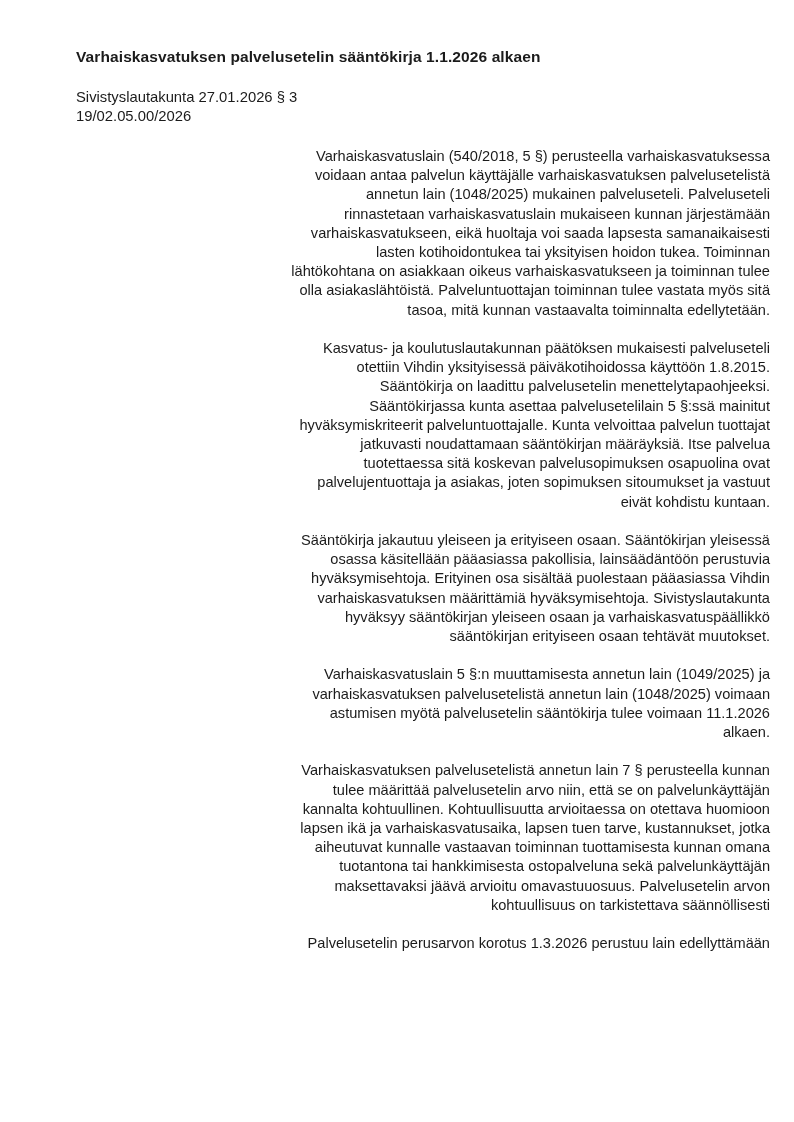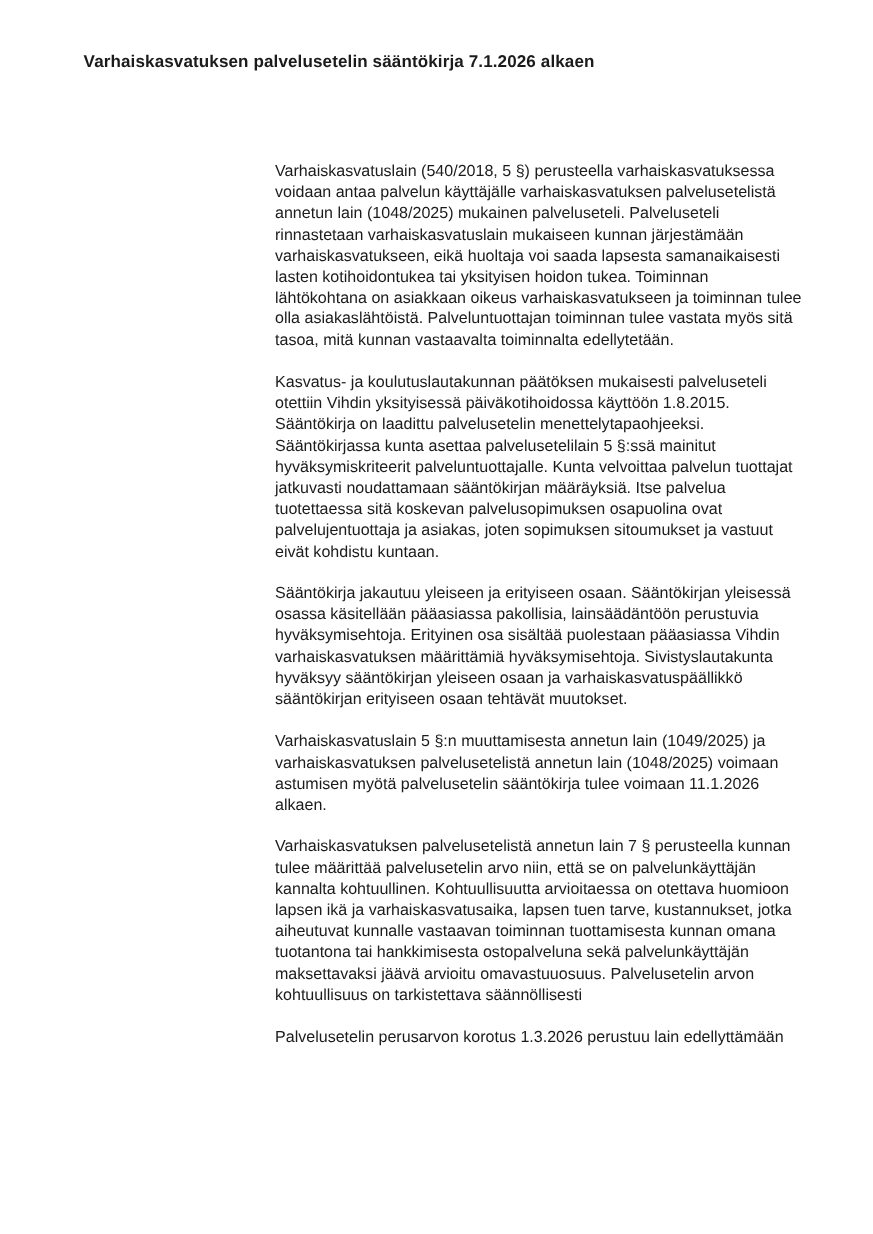--- a/index.html
+++ b/index.html
@@ -37,33 +37,38 @@
     font-size: 14.8px;
     line-height: 19.2px;
   }
   .doc-body {
     position: absolute;
     left: 250px;
     top: 147px;
     width: 520px;
     font-size: 14.6px;
     line-height: 19.2px;
+    text-align: right;
   }
   .doc-body p {
     margin: 0 0 19.2px 0;
     white-space: pre-wrap;
   }
 </style>
 </head>
 <body>
 
 <div class="page">
 
-  <h1 class="doc-title">Varhaiskasvatuksen palvelusetelin sääntökirja 7.1.2026 alkaen</h1>
+  <h1 class="doc-title">Varhaiskasvatuksen palvelusetelin sääntökirja 1.1.2026 alkaen</h1>
 
+  <div class="doc-meta">
+    <div>Sivistyslautakunta 27.01.2026 § 3</div>
+    <div>19/02.05.00/2026</div>
+  </div>
 
   <div class="doc-body">
     <p>Varhaiskasvatuslain (540/2018, 5 §) perusteella varhaiskasvatuksessa
 voidaan antaa palvelun käyttäjälle varhaiskasvatuksen palvelusetelistä
 annetun lain (1048/2025) mukainen palveluseteli. Palveluseteli
 rinnastetaan varhaiskasvatuslain mukaiseen kunnan järjestämään
 varhaiskasvatukseen, eikä huoltaja voi saada lapsesta samanaikaisesti
 lasten kotihoidontukea tai yksityisen hoidon tukea. Toiminnan
 lähtökohtana on asiakkaan oikeus varhaiskasvatukseen ja toiminnan tulee
 olla asiakaslähtöistä. Palveluntuottajan toiminnan tulee vastata myös sitä

